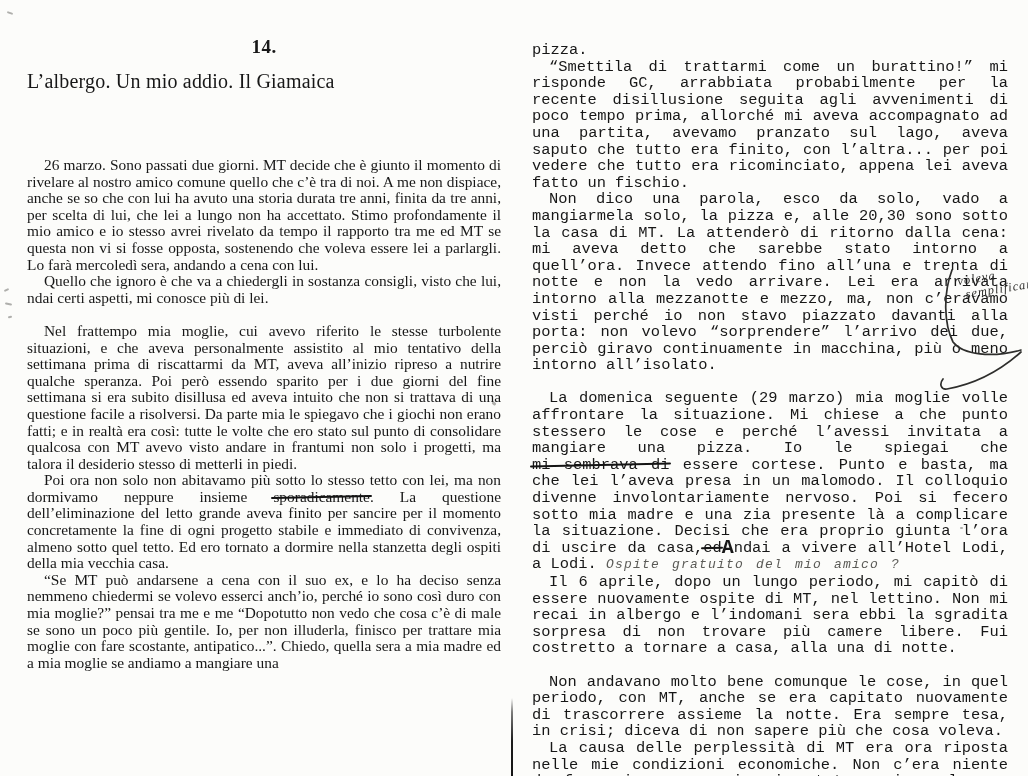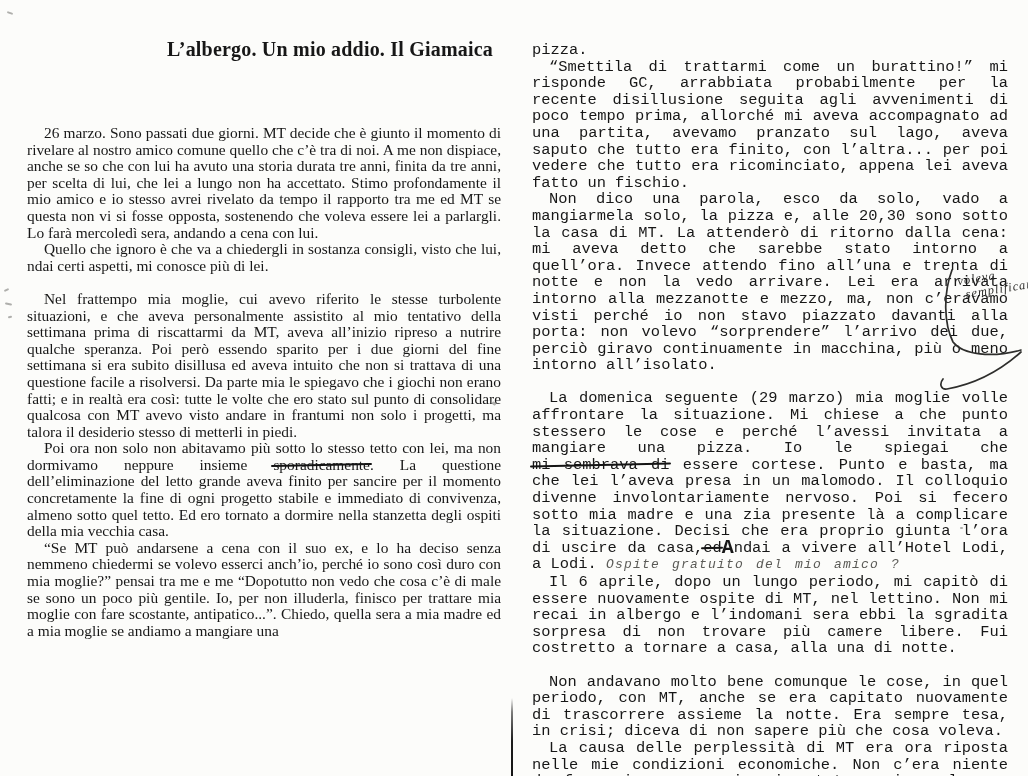--- a/index.html
+++ b/index.html
@@ -18,24 +18,24 @@
   .page-right { left: 532px; top: 42px; width: 476px; font-family: Liberation Mono, monospace; }
 
   .chapter-number {
     text-align: center;
     font-weight: 700;
     font-size: 19px;
     letter-spacing: 0.5px;
     margin: 6px 0 12px 0;
   }
   .chapter-title {
-    text-align: right;
-    font-weight: 700;
+    text-align: left;
+    font-weight: 400;
     font-size: 20px;
-    margin: 8px;
+    margin: 0;
     letter-spacing: 0.2px;
   }
   .body-col {
     font-size: 15.4px;
     line-height: 16.6px;
     text-align: justify;
     text-justify: inter-word;
   }
   .page-left .body-col { margin-top: 64px; }
 
@@ -112,20 +112,21 @@
   .speck.s4 { left: 8px;  top: 316px; width: 4px; height: 2px; transform: rotate(-8deg); }
   .speck.s5 { left: 492px; top: 402px; width: 4px; height: 3px; transform: rotate(40deg); }
   .speck.s6 { left: 960px; top: 527px; width: 3px; height: 2px; }
 </style>
 </head>
 <body>
 
 <div class="scan">
 
   <div class="page page-left">
+    <div class="chapter-number">14.</div>
     <h1 class="chapter-title">L’albergo. Un mio addio. Il Giamaica</h1>
     <div class="body-col" id="left-body">
         <p class="para"><span>26 marzo. Sono passati due giorni. MT decide che è giunto il momento di rivelare al nostro amico comune quello che c’è tra di noi. A me non dispiace, anche se so che con lui ha avuto una storia durata tre anni, finita da tre anni, per scelta di lui, che lei a lungo non ha accettato. Stimo profondamente il mio amico e io stesso avrei rivelato da tempo il rapporto tra me ed MT se questa non vi si fosse opposta, sostenendo che voleva essere lei a parlargli. Lo farà mercoledì sera, andando a cena con lui.</span></p>
         <p class="para"><span>Quello che ignoro è che va a chiedergli in sostanza consigli, visto che lui, ndai certi aspetti, mi conosce più di lei.</span></p>
         <p class="para gap"><span>Nel frattempo mia moglie, cui avevo riferito le stesse turbolente situazioni, e che aveva personalmente assistito al mio tentativo della settimana prima di riscattarmi da MT, aveva all’inizio ripreso a nutrire qualche speranza. Poi però essendo sparito per i due giorni del fine settimana si era subito disillusa ed aveva intuito che non si trattava di una questione facile a risolversi. Da parte mia le spiegavo che i giochi non erano fatti; e in realtà era così: tutte le volte che ero stato sul punto di consolidare qualcosa con MT avevo visto andare in frantumi non solo i progetti, ma talora il desiderio stesso di metterli in piedi.</span></p>
         <p class="para"><span>Poi ora non solo non abitavamo più sotto lo stesso tetto con lei, ma non dormivamo neppure insieme </span><span class="seg-strike">sporadicamente</span><span>. La questione dell’eliminazione del letto grande aveva finito per sancire per il momento concretamente la fine di ogni progetto stabile e immediato di convivenza, almeno sotto quel tetto. Ed ero tornato a dormire nella stanzetta degli ospiti della mia vecchia casa.</span></p>
         <p class="para"><span>“Se MT può andarsene a cena con il suo ex, e lo ha deciso senza nemmeno chiedermi se volevo esserci anch’io, perché io sono così duro con mia moglie?” pensai tra me e me “Dopotutto non vedo che cosa c’è di male se sono un poco più gentile. Io, per non illuderla, finisco per trattare mia moglie con fare scostante, antipatico...”. Chiedo, quella sera a mia madre ed a mia moglie se andiamo a mangiare una</span></p>
       </div>
   </div>
 

